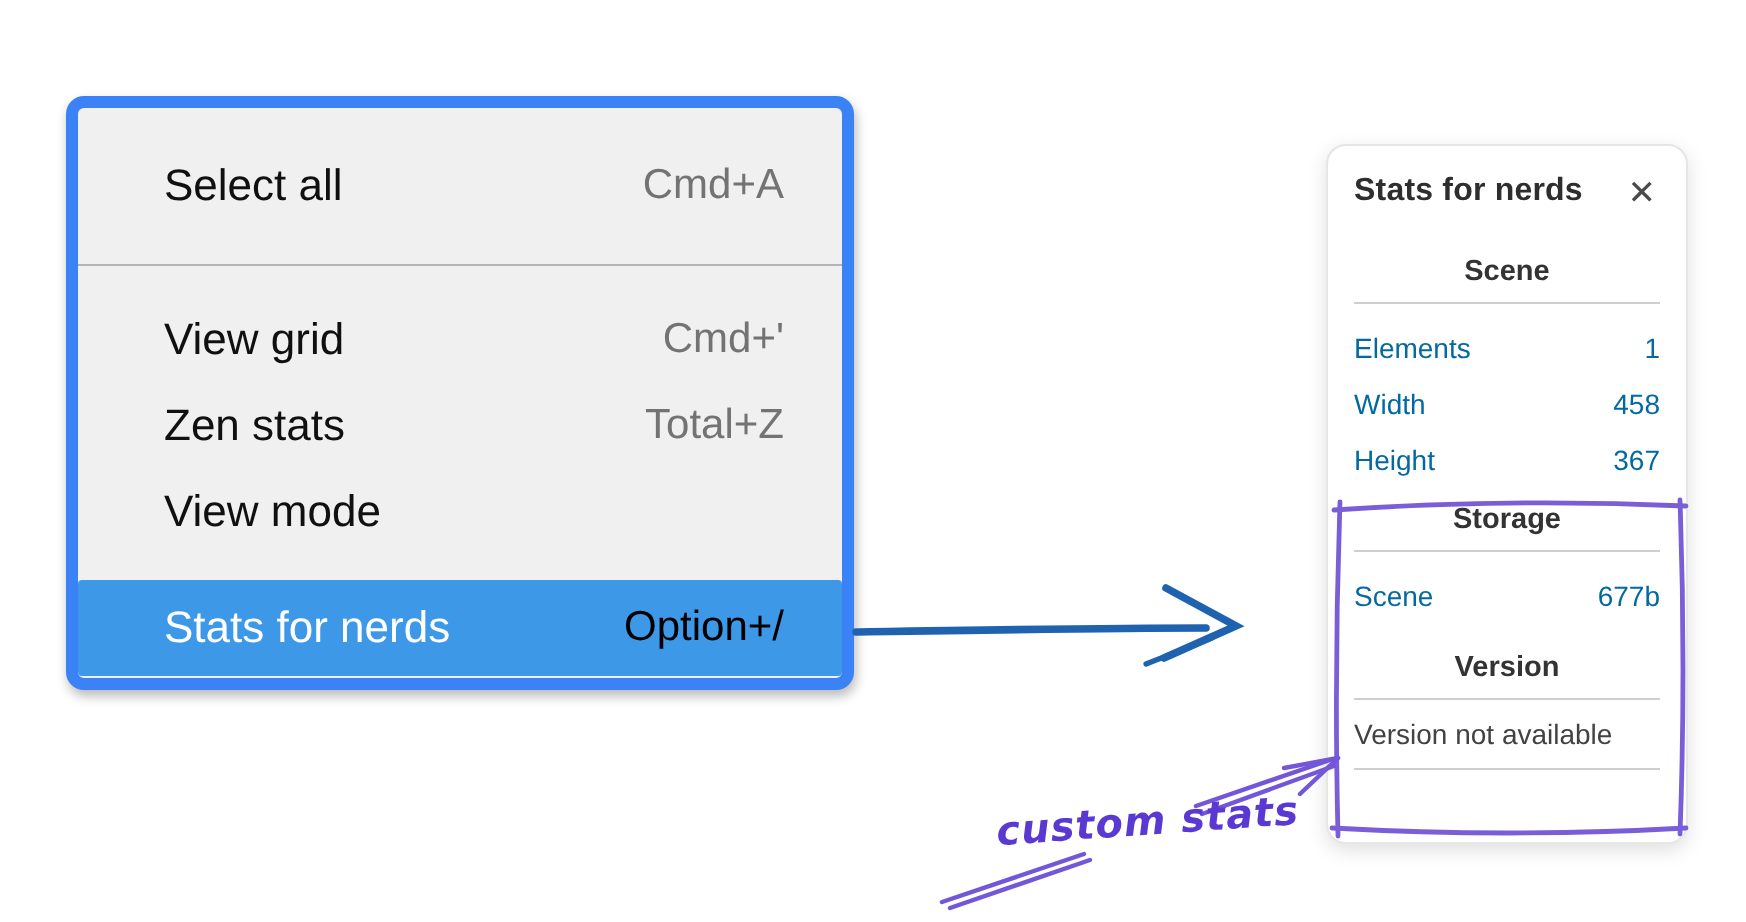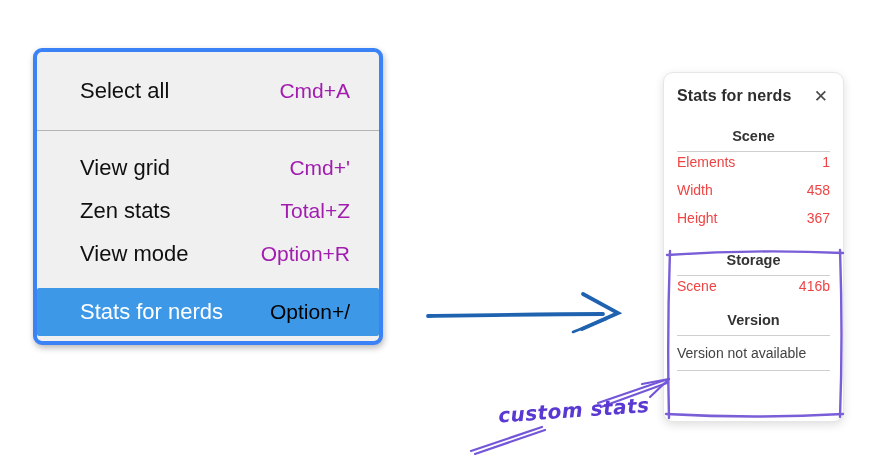--- a/index.html
+++ b/index.html
@@ -3,29 +3,29 @@
 <meta charset="utf-8">
 <style>
   html,body{margin:0;padding:0;background:#ffffff;}
   .stage{
     position:relative;width:873px;height:461px;overflow:hidden;background:#ffffff;
     font-family:"Liberation Sans",sans-serif;
   }
 
   
   .menu{
-    position:absolute;left:33px;top:48px;width:350px;height:297px;
-    box-sizing:border-box;background:#f0f0f1;border:4px solid #3b82f6;border-radius:9px;
+    position:absolute;left:33px;top:48px;width:394px;height:297px;
+    box-sizing:border-box;background:#f0f0f1;border:6px solid #3b82f6;border-radius:9px;
     box-shadow:1px 3px 6px rgba(0,0,0,.28);overflow:hidden;
   }
   .menu-item{
     display:flex;align-items:center;justify-content:space-between;
     padding:0 29px 0 43px;font-size:22px;color:#101010;
   }
-  .menu-item .mi-short{font-size:21px;color:#a21caf;}
+  .menu-item .mi-short{font-size:21px;color:#737373;}
   .mi-first{height:78px;}
   .menu-divider{height:0;border-top:1px solid #b4b4b6;}
   .mi-reg{height:43px;}
   .group-pad{height:15px;}
   .menu-item.active{
     height:48px;margin-top:13px;background:#3d99e8;border-radius:2px;
   }
   .menu-item.active .mi-label{color:#ffffff;}
   .menu-item.active .mi-short{color:#000000;}
 
@@ -39,26 +39,26 @@
   .panel-title{font-size:16px;font-weight:700;color:#2e2e2e;letter-spacing:.1px;}
   .close{
     font-size:17px;color:#4a4a4a;line-height:1;cursor:pointer;font-weight:400;
     padding:1px 2px;
   }
   .sec-head{
     text-align:center;font-size:14.5px;font-weight:700;color:#333333;
   }
   .sh1{margin-top:20px;}
   .sh2{margin-top:14px;}
-  .sh3{margin-top:6px;}
+  .sh3{margin-top:20px;}
   .rule{border:0;border-top:1px solid #cfcfd2;margin:7px 0 2px 0;}
   .rule.last{margin-top:7px;}
   .prow{
-    display:flex;align-items:flex-start;justify-content:space-between;
-    height:28px;font-size:14px;color:#ef4444;
+    display:flex;align-items:flex-end;justify-content:space-between;
+    height:28px;font-size:14px;color:#0369a1;
   }
   .note{font-size:14px;color:#424242;margin-top:7px;height:20px;display:flex;align-items:center;}
 
   
   .overlay{position:absolute;left:0;top:0;width:873px;height:461px;pointer-events:none;}
   .annot-label{
     position:absolute;left:498px;top:398px;width:160px;
     font-family:"DejaVu Sans",sans-serif;font-style:italic;font-weight:600;
     font-size:20px;color:#5a39d2;transform:rotate(-4deg);letter-spacing:.5px;
     pointer-events:none;
@@ -79,21 +79,20 @@
     <div class="menu-item mi-reg">
       <span class="mi-label">View grid</span>
       <span class="mi-short">Cmd+'</span>
     </div>
     <div class="menu-item mi-reg">
       <span class="mi-label">Zen stats</span>
       <span class="mi-short">Total+Z</span>
     </div>
     <div class="menu-item mi-reg">
       <span class="mi-label">View mode</span>
-      <span class="mi-short">Option+R</span>
     </div>
     <div class="menu-item active">
       <span class="mi-label">Stats for nerds</span>
       <span class="mi-short">Option+/</span>
     </div>
   </div>
 
   <div class="panel">
     <div class="panel-head">
       <span class="panel-title">Stats for nerds</span>
@@ -112,21 +111,21 @@
     </div>
     <div class="prow">
       <span>Height</span>
       <span>367</span>
     </div>
 
     <div class="sec-head sh2">Storage</div>
     <hr class="rule">
     <div class="prow">
       <span>Scene</span>
-      <span>416b</span>
+      <span>677b</span>
     </div>
 
     <div class="sec-head sh3">Version</div>
     <hr class="rule">
     <div class="note">Version not available</div>
     <hr class="rule last">
   </div>
 
   <svg class="overlay" viewBox="0 0 873 461" xmlns="http://www.w3.org/2000/svg">
 

